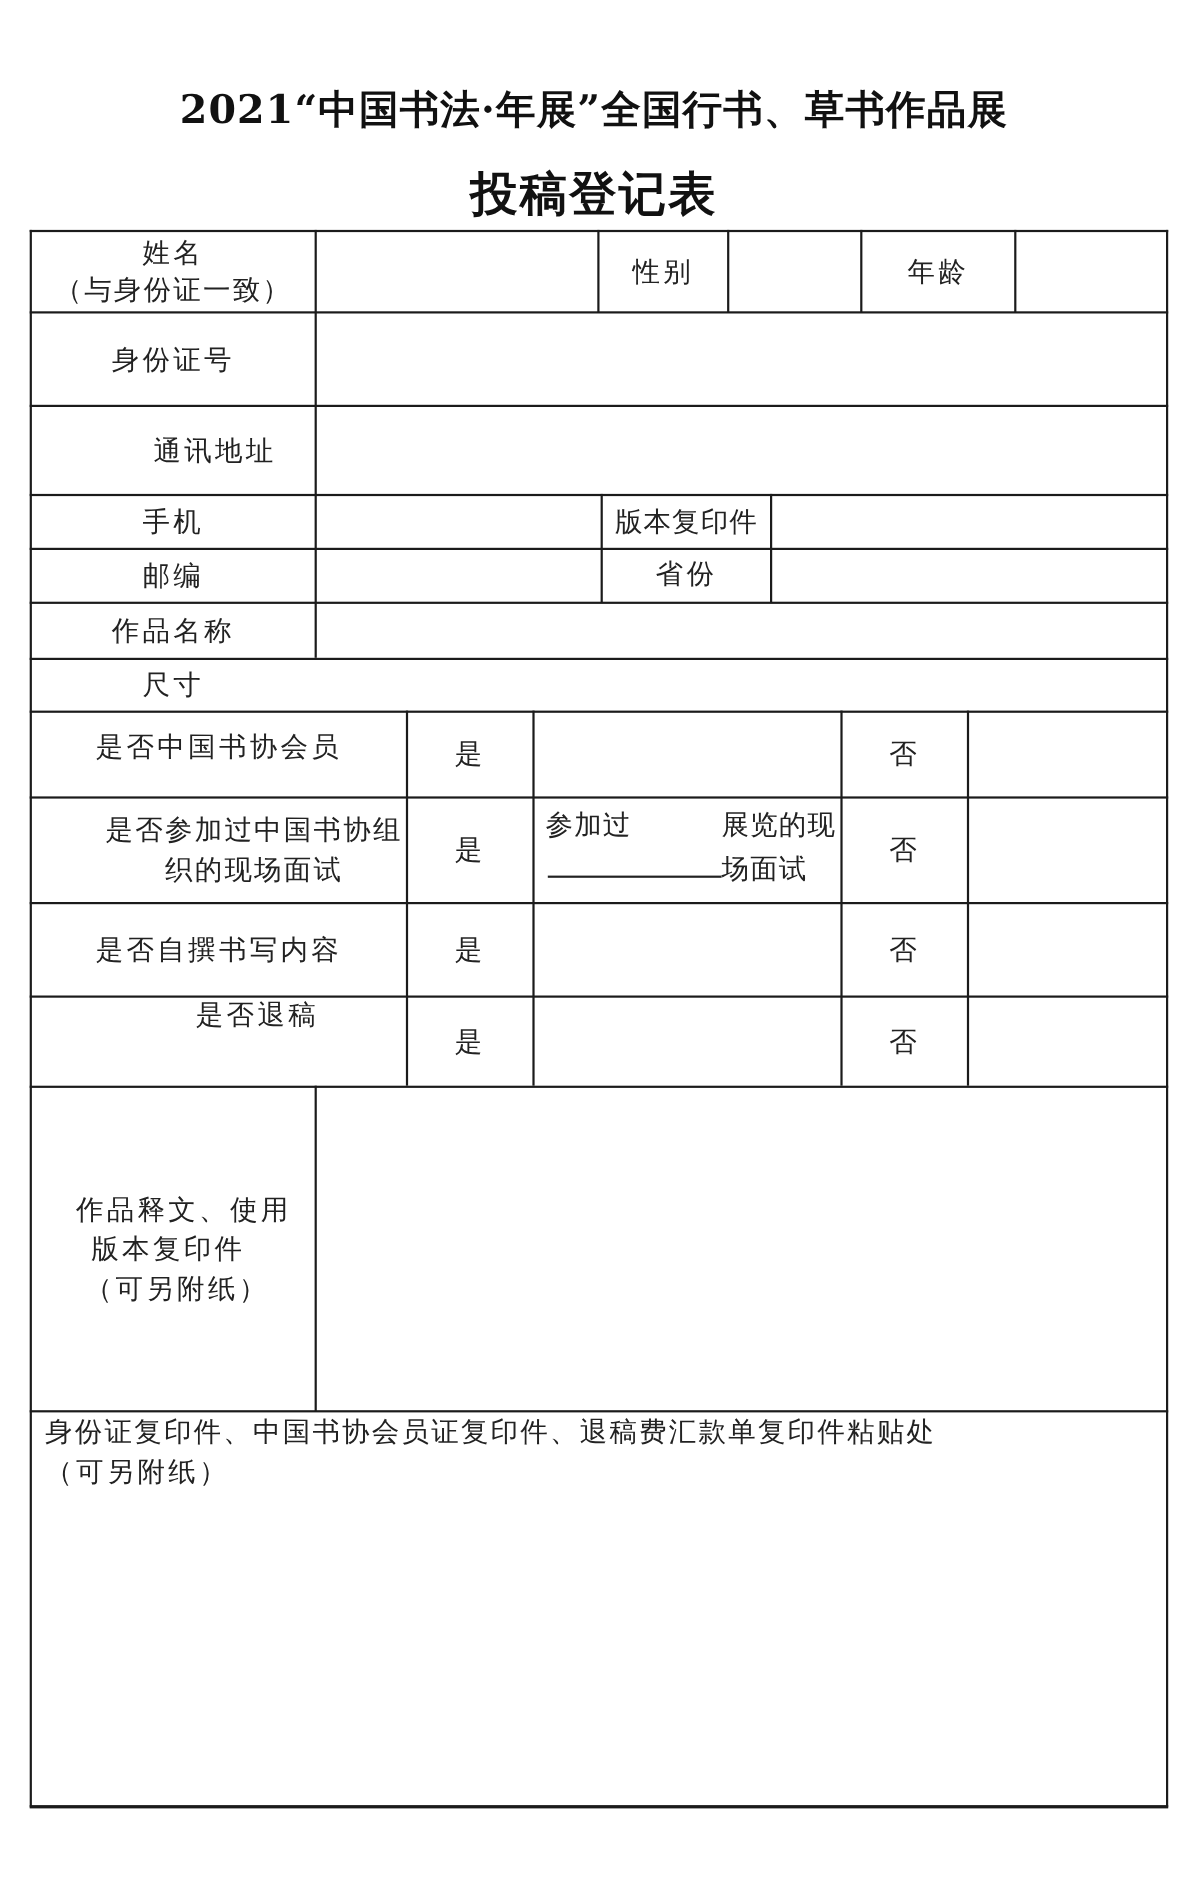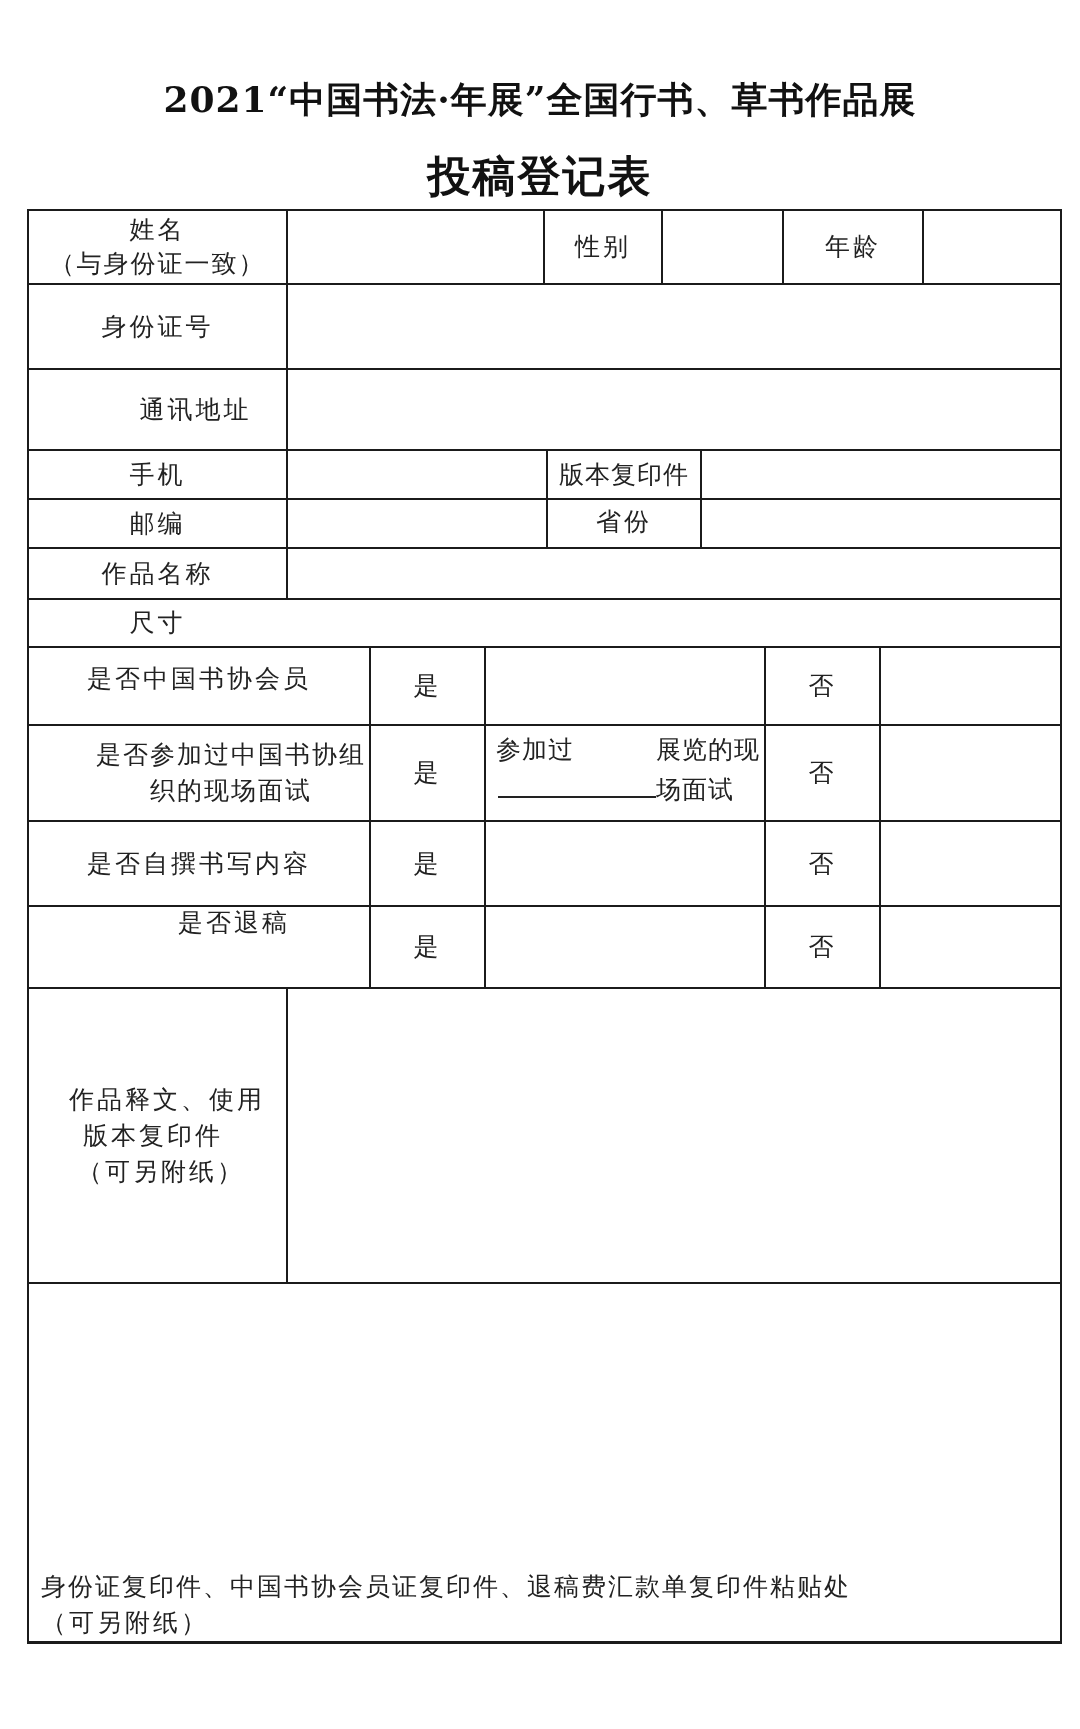--- a/index.html
+++ b/index.html
@@ -17,21 +17,21 @@
 
   .line { position: absolute; background: #1b1b1b; }
   .h { height: 2px; }
   .v { width: 2px; }
 
   .cell {
     position: absolute; display: flex; align-items: center; justify-content: center;
     text-align: center; font-size: 25px; line-height: 36px; color: #222;
     letter-spacing: 3px; box-sizing: border-box;
   }
-  .cell.left { justify-content: flex-end; text-align: left; }
+  .cell.left { justify-content: flex-start; text-align: left; }
   .field { position: absolute; box-sizing: border-box; }
   .underline {
     display: inline-block; width: 158px; border-bottom: 2px solid #222;
     height: 22px; vertical-align: baseline; margin-left: 2px;
   }
 </style>
 </head>
 <body>
 
 <div id="title1" class="title">2021“中国书法·年展”全国行书、草书作品展</div>

